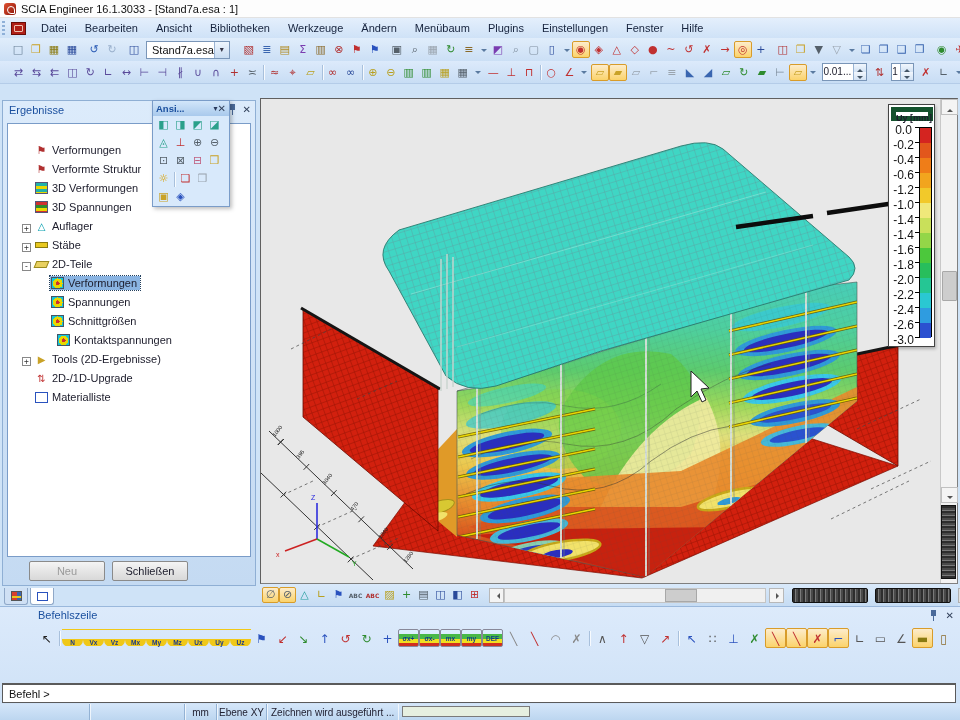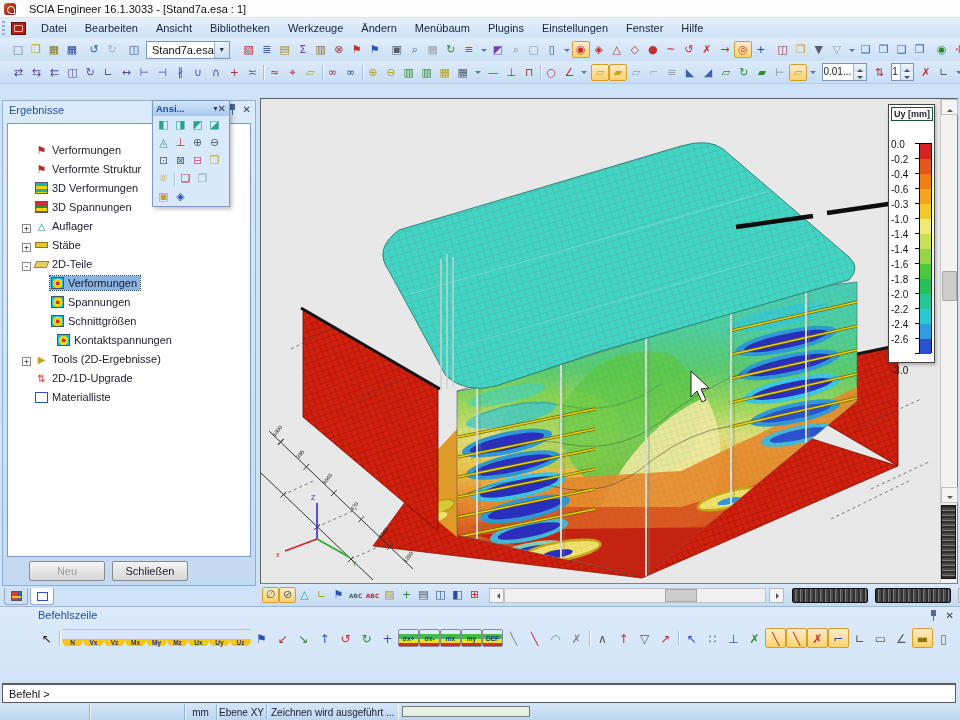--- a/index.html
+++ b/index.html
@@ -1,21 +1,21 @@
 <!DOCTYPE html>
 <html><head>
 <meta charset="utf-8">
 <style>
   * { margin:0; padding:0; box-sizing:border-box; }
   html,body { width:960px; height:720px; overflow:hidden; }
   body { font-family:"Liberation Sans", sans-serif; font-size:11px; color:#1b1b2a; background:#cfe3f7; }
   #app { position:relative; width:960px; height:720px; background:#cfe3f7; border-bottom:2px solid #7ba7d7; }
 
   
-  .titlebar { position:absolute; left:0; top:0; width:960px; height:18px; background:#fdfdfd; display:flex; align-items:center; padding-left:4px; gap:13px; border-bottom:1px solid #e2e2e2;}
+  .titlebar { position:absolute; left:0; top:0; width:960px; height:18px; background:#fdfdfd; display:flex; align-items:center; padding-left:4px; gap:5px; border-bottom:1px solid #e2e2e2;}
   .applogo { width:12px; height:12px; background:linear-gradient(135deg,#e05030,#8a1408); border-radius:3px; position:relative;}
   .applogo::after{content:''; position:absolute; left:3px; top:3px; width:6px; height:6px; border:1.5px solid #fff; border-radius:50% 50% 0 50%;}
   .titletext { font-size:11px; color:#111; }
 
   
   .menubar { position:absolute; left:0; top:18px; width:960px; height:20px; background:linear-gradient(180deg,#e4effc,#cfe2f7); display:flex; align-items:center; }
   .menugrip { width:6px; height:14px; margin-left:2px; background:repeating-linear-gradient(180deg,#8fb0d8 0 2px,transparent 2px 4px); width:3px;}
   .docicon { width:15px; height:13px; margin:0 6px 0 6px; background:#b02018; border:1px solid #6a0c06; position:relative;}
   .docicon::after{content:''; position:absolute; left:2px; top:2px; right:2px; bottom:2px; border:1px solid #f0c0b0; border-radius:1px;}
   .mitem { padding:2px 9px; color:#15223c; cursor:default; }
@@ -87,25 +87,25 @@
   .fb-title { height:15px; background:linear-gradient(180deg,#d2e6fa,#a9c9ec); display:flex; align-items:center; padding:0 3px; gap:0; }
   .fb-title b { flex:1; font-size:9.5px; color:#1a4f9e; }
   .fb-title .dd { font-size:8px; color:#2a3a5c; }
   .fb-row { display:flex; align-items:center; padding:1px 2px; }
   .fb-row .tbtn { width:17px; height:16px; }
 
   
   .viewport { position:absolute; left:260px; top:98px; width:698px; height:486px; border:1px solid #7f7f7f; border-top-color:#606060; border-left-color:#606060; background:#e8e8e8; }
   .canvas { position:absolute; left:0; top:0; width:679px; height:484px; }
   .legend { position:absolute; left:627px; top:5px; width:47px; background:#fff; border:1px solid #444; padding:2px 1px 5px 2px; box-shadow:1px 2px 3px rgba(0,0,0,.25); z-index:5;}
-  .lg-title { border:1px solid #14532d; font-weight:bold; font-size:9px; text-align:center; height:14px; line-height:13px; background:#fff; margin-bottom:20px; white-space:nowrap;}
+  .lg-title { border:5px solid #14532d; font-weight:bold; font-size:9px; text-align:center; height:14px; line-height:13px; background:#fff; margin-bottom:4px; white-space:nowrap;}
   .lg-scale { position:relative; height:216px; }
   .lg-bar { position:absolute; left:28px; top:2px; width:13px; height:210px; border:1px solid #000; }
   .lg-cell { position:absolute; left:0; width:11px; height:15px; }
-  .lg-num { position:absolute; left:0; width:25px; text-align:left; font-size:10px; color:#111; }
+  .lg-num { position:absolute; left:0; width:25px; text-align:center; font-size:12px; color:#111; }
   .lg-tk { position:absolute; left:24px; width:5px; height:1px; background:#000; }
 
   
   .vscroll { position:absolute; right:0; top:0; width:17px; height:484px; background:#f2f2f2; border-left:1px solid #c8c8c8; }
   .sbtn { position:absolute; left:0; width:17px; height:16px; background:#f4f4f4; border:1px solid #c0c0c0; }
   .sbtn i { position:absolute; left:5px; }
   .sbtn.up i { top:6px; border:3.5px solid transparent; border-bottom-color:#555; }
   .sbtn.dn i { top:8px; border:3.5px solid transparent; border-top-color:#555; }
   .vthumb { position:absolute; left:1px; top:172px; width:15px; height:30px; background:#cdcdcd; border:1px solid #a8a8a8; border-radius:1px; }
   .stripe-v { position:absolute; right:1px; top:406px; width:15px; height:74px; border:1px solid #111; background:repeating-linear-gradient(0deg,#2e2e2e 0 2px,#7a7a7a 2px 3px,#4a4a4a 3px 5px); }
@@ -743,41 +743,41 @@
             <div class="lg-cell" style="top: 195px; background: rgb(43, 80, 208);"></div>
           </div>
           <div class="lg-num" style="top: -2px;">0.0</div>
           <div class="lg-tk" style="top: 2px;"></div>
           <div class="lg-num" style="top: 13px;">-0.2</div>
           <div class="lg-tk" style="top: 17px;"></div>
           <div class="lg-num" style="top: 28px;">-0.4</div>
           <div class="lg-tk" style="top: 32px;"></div>
           <div class="lg-num" style="top: 43px;">-0.6</div>
           <div class="lg-tk" style="top: 47px;"></div>
-          <div class="lg-num" style="top: 58px;">-0.3</div>
+          <div class="lg-num" style="top: 58px;">-1.2</div>
           <div class="lg-tk" style="top: 62px;"></div>
           <div class="lg-num" style="top: 73px;">-1.0</div>
           <div class="lg-tk" style="top: 77px;"></div>
           <div class="lg-num" style="top: 88px;">-1.4</div>
           <div class="lg-tk" style="top: 92px;"></div>
           <div class="lg-num" style="top: 103px;">-1.4</div>
           <div class="lg-tk" style="top: 107px;"></div>
           <div class="lg-num" style="top: 118px;">-1.6</div>
           <div class="lg-tk" style="top: 122px;"></div>
           <div class="lg-num" style="top: 133px;">-1.8</div>
           <div class="lg-tk" style="top: 137px;"></div>
           <div class="lg-num" style="top: 148px;">-2.0</div>
           <div class="lg-tk" style="top: 152px;"></div>
           <div class="lg-num" style="top: 163px;">-2.2</div>
           <div class="lg-tk" style="top: 167px;"></div>
           <div class="lg-num" style="top: 178px;">-2.4</div>
           <div class="lg-tk" style="top: 182px;"></div>
           <div class="lg-num" style="top: 193px;">-2.6</div>
           <div class="lg-tk" style="top: 197px;"></div>
-          <div class="lg-num" style="top: 208px; margin-top: 16px;">-3.0</div>
+          <div class="lg-num" style="top: 208px;">-3.0</div>
           <div class="lg-tk" style="top: 212px;"></div>
         </div>
     </div>
 
     <div class="vscroll">
       <span class="sbtn up" style="top:0">
           <i></i>
         </span>
       <span class="vthumb"></span>
       <span class="sbtn dn" style="top:388px">

